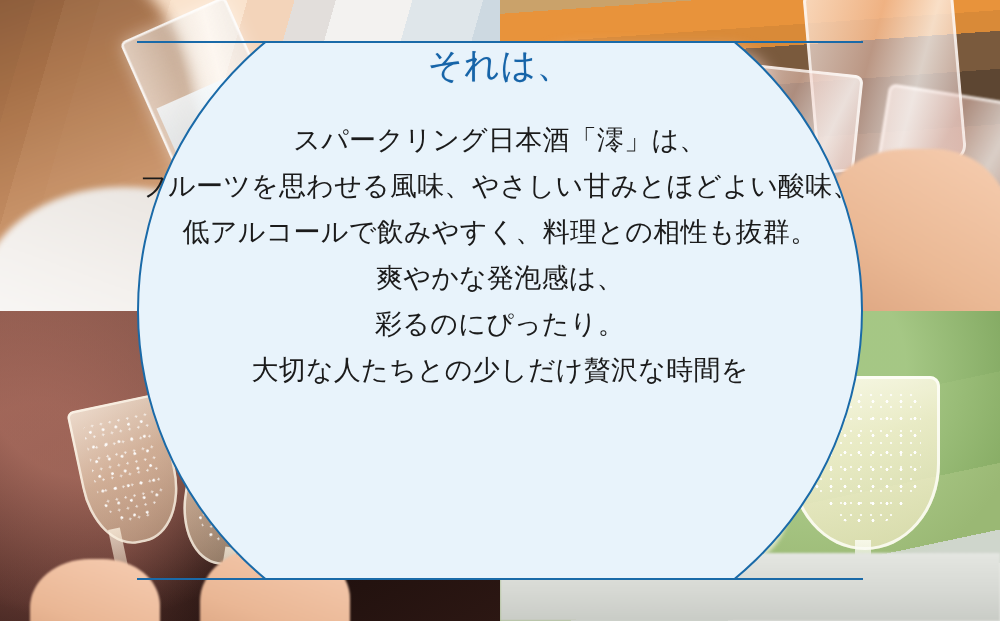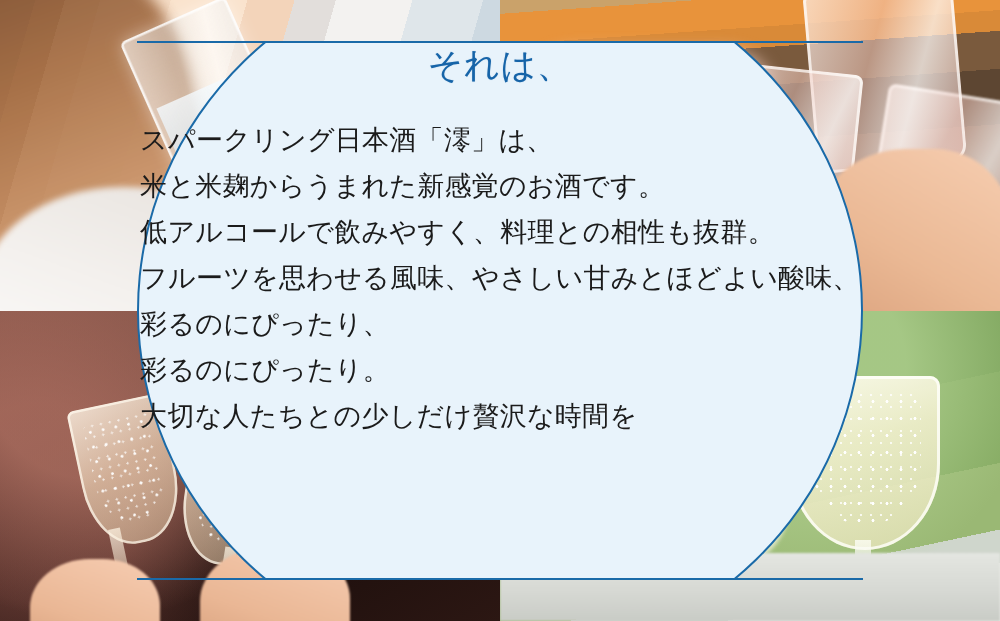--- a/index.html
+++ b/index.html
@@ -272,20 +272,21 @@
     letter-spacing: .04em;
     line-height: 1.42;
     text-shadow: 0 0 1px rgba(22,100,168,.35);
   }
   .headline .hl-1 { font-size: 35px; display: block; }
   .headline .hl-2 { font-size: 41px; display: block; margin-top: 2px; }
 
   
   .body-copy {
     margin-top: 26px;
+    text-align: center;
     color: #1b1b1b;
     font-family: "Liberation Serif", "DejaVu Serif", serif;
     font-size: 27px;
     line-height: 46px;
     letter-spacing: .01em;
   }
   .body-copy .line { display: block; white-space: nowrap; }
 </style>
 </head>
 <body>
@@ -330,23 +331,22 @@
   </div>
 
   <div class="panel-content">
 
     <div class="headline">
       <span class="hl-1">それは、</span>
     </div>
 
     <div class="body-copy">
       <span class="line">スパークリング日本酒「澪」は、</span>
-      <span class="line">米と米麹からうまれた新感覚のお酒です。</span>
+      <span class="line">フルーツを思わせる風味、やさしい甘みとほどよい酸味、</span>
       <span class="line">低アルコールで飲みやすく、料理との相性も抜群。</span>
-      <span class="line">フルーツを思わせる風味、やさしい甘みとほどよい酸味、</span>
-      <span class="line">彩るのにぴったり、</span>
+      <span class="line">爽やかな発泡感は、</span>
       <span class="line">彩るのにぴったり。</span>
       <span class="line">大切な人たちとの少しだけ贅沢な時間を</span>
     </div>
 
   </div>
 
 </div>
 
 </body></html>

